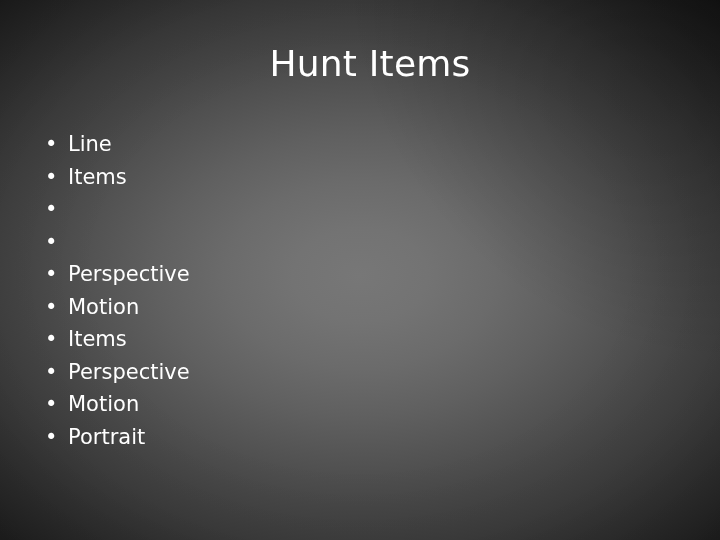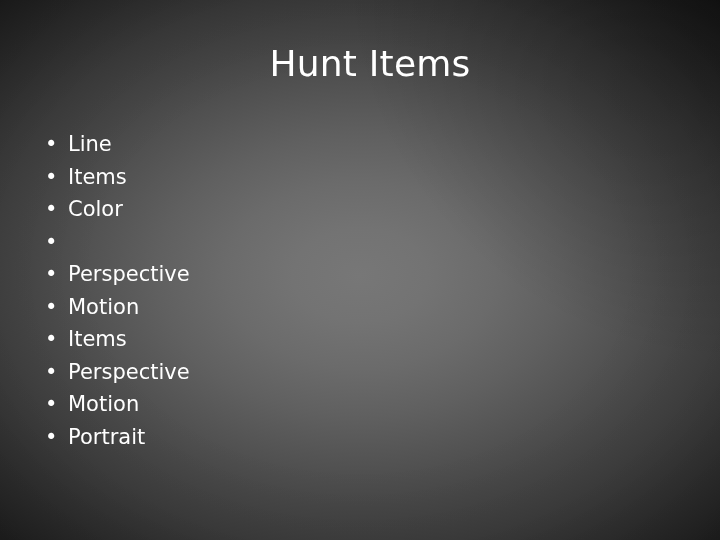--- a/index.html
+++ b/index.html
@@ -128,21 +128,20 @@
         <span class="bullet-label">Line</span>
       </li>
 
       <li class="bullet-item">
         <span class="bullet-marker">•</span>
         <span class="bullet-label">Items</span>
       </li>
 
       <li class="bullet-item">
         <span class="bullet-marker">•</span>
-        <span class="bullet-label">Color</span>
       </li>
 
       <li class="bullet-item">
         <span class="bullet-marker">•</span>
       </li>
 
       <li class="bullet-item">
         <span class="bullet-marker">•</span>
         <span class="bullet-label">Perspective</span>
       </li>

